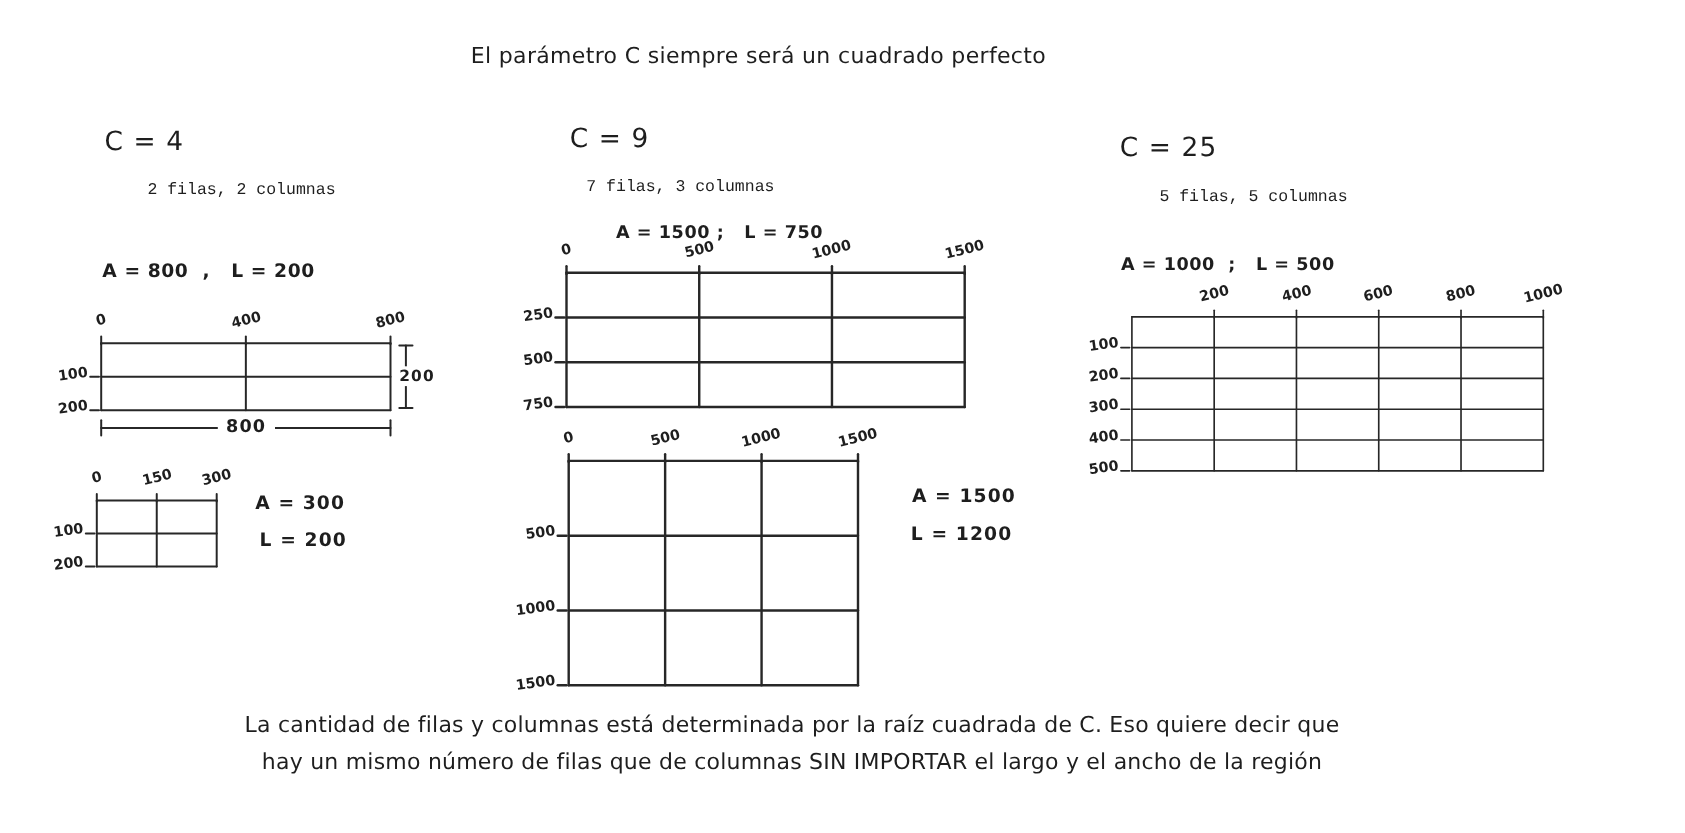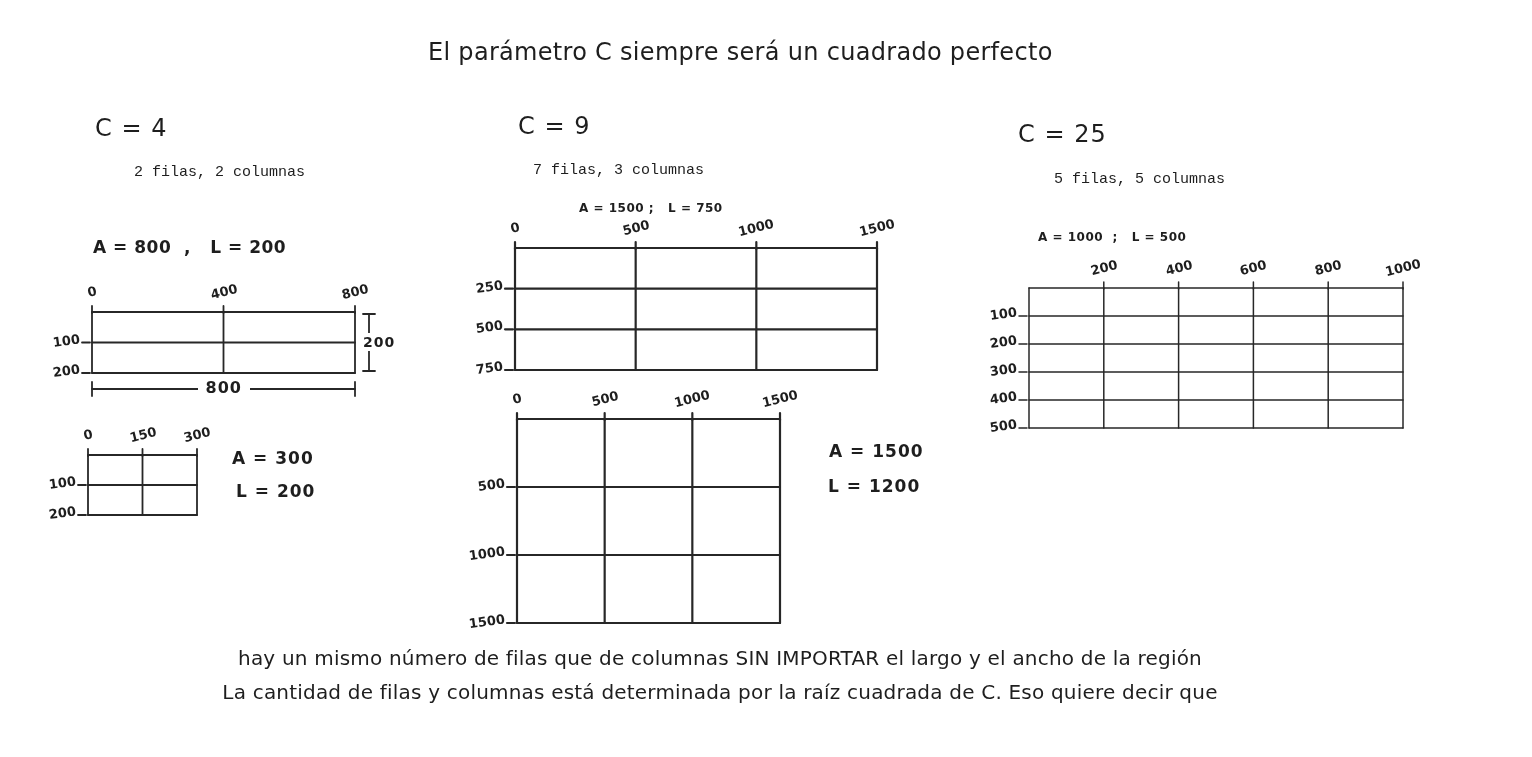--- a/index.html
+++ b/index.html
@@ -2,25 +2,25 @@
 <html><head>
 <meta charset="utf-8">
 <style>
   html,body{margin:0;padding:0;}
   body{
     width:1532px;height:757px;position:relative;overflow:hidden;
     background:#ffffff;color:#1e1e1e;
     font-family:"DejaVu Sans", sans-serif;
   }
   .abs{position:absolute;}
-  .title{font-size:24px;letter-spacing:0.3px;}
+  .title{font-size:20px;letter-spacing:0.3px;}
   .c-label{font-size:24px;letter-spacing:1px;}
   .sub-label{font-size:15px;font-family:Liberation Mono, monospace;}
   .param-label{font-size:17px;font-weight:bold;white-space:pre;letter-spacing:0.5px;}
-  .param-label.sm{font-size:12px;margin-left:19px;}
+  .param-label.sm{font-size:16px;}
   .side-label{font-size:17px;font-weight:bold;letter-spacing:1px;}
   .footer{font-size:20px;line-height:34px;text-align:center;letter-spacing:0.2px;}
 
   .hgrid{position:absolute;}
   .gsvg{position:absolute;left:-50px;top:-50px;overflow:visible;}
   .ln{stroke:#272727;stroke-width:1.8;stroke-linecap:round;fill:none;}
   #gridC .ln,#gridD .ln{stroke-width:2.2;}
   #gridE .ln{stroke-width:1.5;}
   .xtick{
     position:absolute;top:-28px;width:40px;text-align:center;
@@ -190,15 +190,15 @@
     <span class="xtick" style="left: 279.2px;">800</span>
     <span class="xtick" style="left: 354px;">1000</span>
     <span class="ytick" style="top: 19px;">100</span>
     <span class="ytick" style="top: 47px;">200</span>
     <span class="ytick" style="top: 75px;">300</span>
     <span class="ytick" style="top: 103px;">400</span>
     <span class="ytick" style="top: 131px;">500</span>
   </div>
 
 <div class="abs footer" style="left:100px;top:641px;width:1240px;">
+  <div>La cantidad de filas y columnas está determinada por la raíz cuadrada de C. Eso quiere decir que</div>
   <div>hay un mismo número de filas que de columnas SIN IMPORTAR el largo y el ancho de la región</div>
-  <div>La cantidad de filas y columnas está determinada por la raíz cuadrada de C. Eso quiere decir que</div>
 </div>
 
 </body></html>

